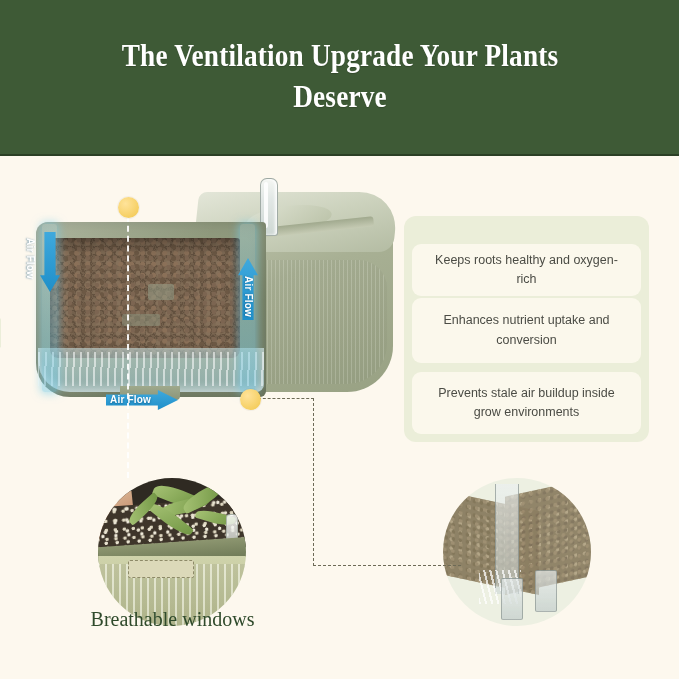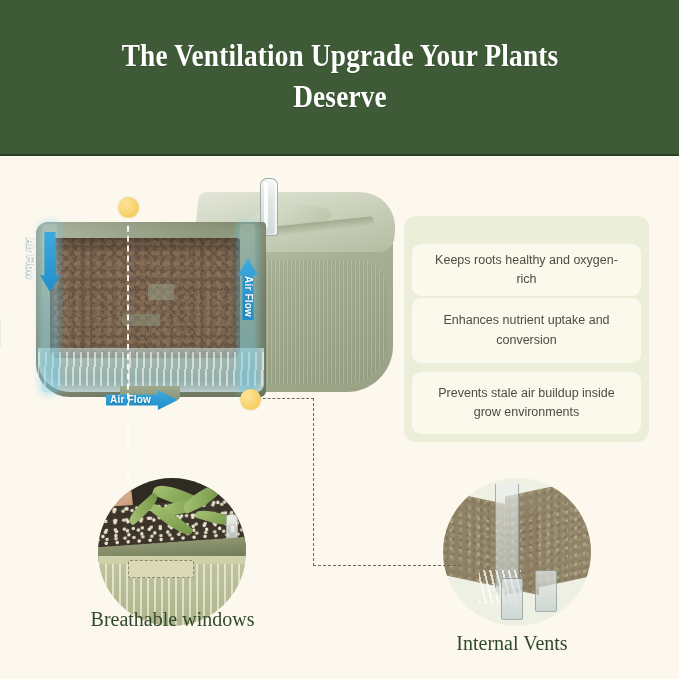--- a/index.html
+++ b/index.html
@@ -465,15 +465,14 @@
   <div class="circle" id="circle-right">
     <div class="cr-soilA"></div>
     <div class="cr-soilB"></div>
     <div class="cr-glass"></div>
     <div class="cr-mist"></div>
     <div class="cr-leg" id="cr-leg1"></div>
     <div class="cr-leg" id="cr-leg2"></div>
   </div>
 
   <div class="caption" id="caption-left">Breathable windows</div>
-  <div class="caption" id="caption-right">Internal Vents</div>
 
 </div>
 
 </body></html>

